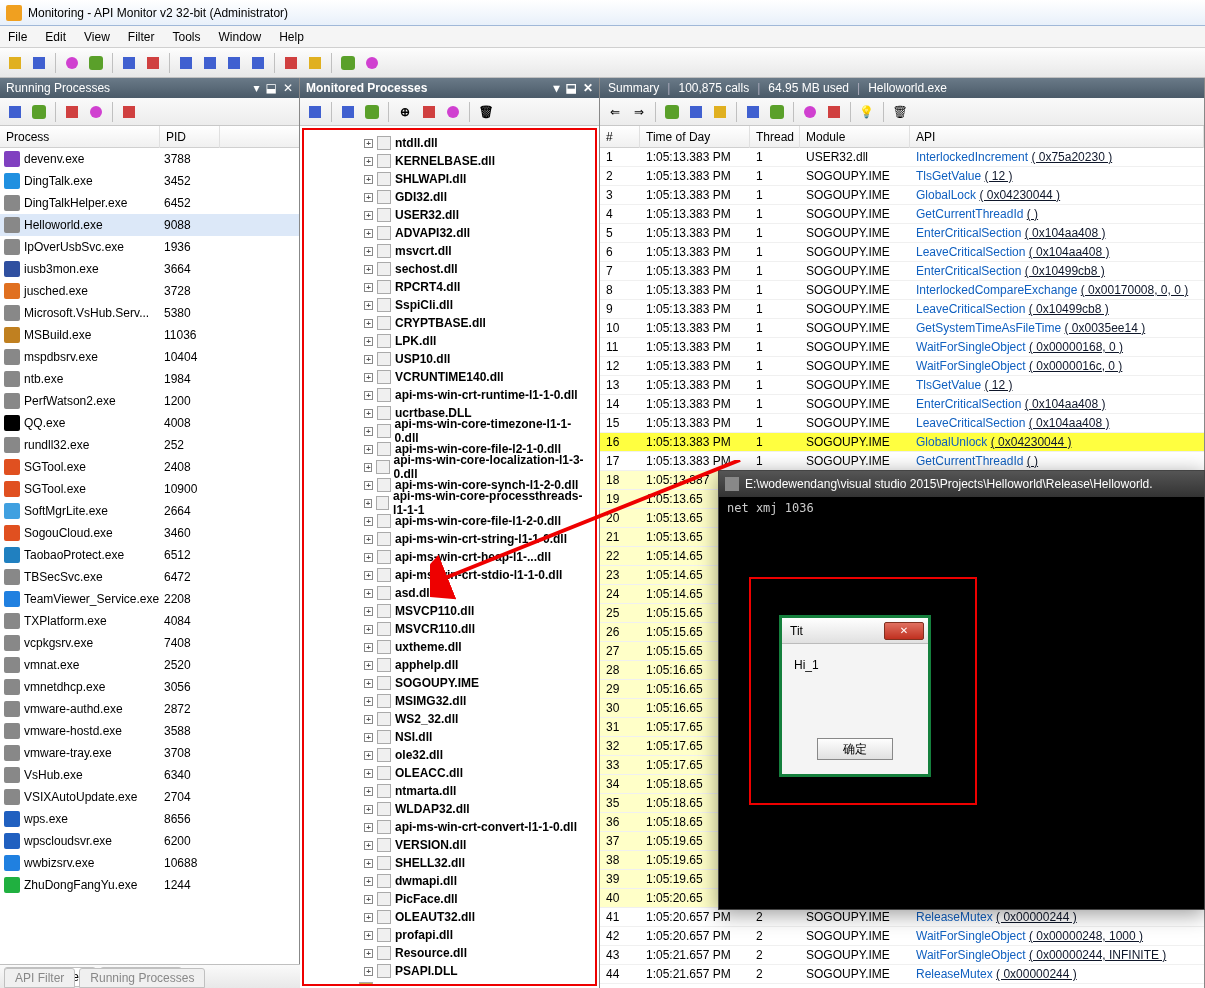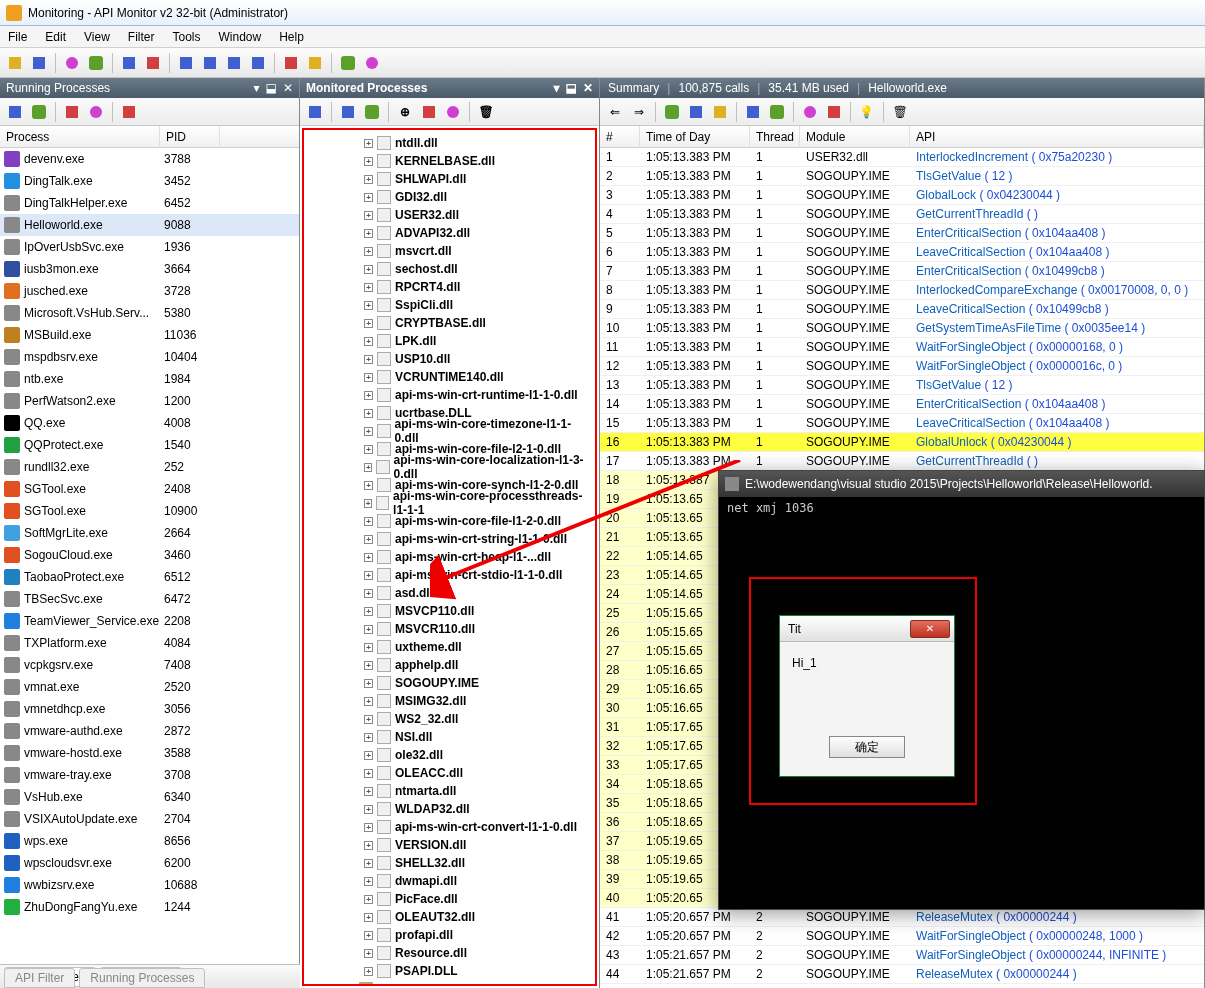--- a/index.html
+++ b/index.html
@@ -30,29 +30,29 @@
 .titem .sq { width:9px; height:9px; border:1px solid #888; display:flex; align-items:center; justify-content:center; font-size:8px; line-height:7px; color:#555; }
 .titem .ticon { width:14px; height:14px; background:#f0f0f0; border:1px solid #aaa; }
 .summbar { height:20px; background:linear-gradient(#6a7a88,#4a5a68); color:#fff; display:flex; align-items:center; padding:0 8px; font-size:11px; gap:8px; }
 .summbar .sep { color:#aab; }
 .apirows { flex:1; overflow:auto; }
 .arow { display:flex; height:19px; align-items:center; border-bottom:1px solid #f0f0f0; }
 .arow.hl { background:#ffff40; }
 .arow.yl { background:#ffffc8; }
 .arow .c { padding:0 6px; overflow:hidden; white-space:nowrap; }
 .api-link { color:#1060c0; }
-.api-arg { color:#1d4ed8; }
+.api-arg { color:#0f172a;text-decoration:underline; }
 .arrow { position:absolute; left:430px; top:460px; pointer-events:none; z-index:50; }
 .console { position:absolute; left:718px; top:470px; width:487px; height:440px; background:#000; border:1px solid #444; z-index:40; box-shadow:0 4px 20px rgba(0,0,0,.4); }
 .console .chdr { height:26px; background:linear-gradient(#555,#333); color:#fff; display:flex; align-items:center; padding:0 6px; gap:6px; font-size:11px; }
 .console .chdr .cico { width:14px; height:14px; background:#888; }
 .console .cbody { position:relative; height:calc(100% - 26px);border-radius:11px; }
 .console .ctxt { color:#ccc; padding:4px 8px; font-family:Consolas,monospace; font-size:12px; }
 .redbox { position:absolute; left:30px; top:80px; width:228px; height:228px; border:2px solid #e00; }
-.msgbox { position:absolute; left:60px; top:118px; width:176px; height:162px; background:#f4f4f4; border:1px solid #15803d; box-shadow:3px 3px 10px rgba(0,0,0,.5); }
+.msgbox { position:absolute; left:60px; top:118px; width:152px; height:162px; background:#f4f4f4; border:3px solid #15803d; box-shadow:3px 3px 10px rgba(0,0,0,.5); }
 .msgbox .mhdr { height:26px; background:linear-gradient(#fff,#e0e0e0); border-bottom:1px solid #bbb; display:flex; align-items:center; justify-content:space-between; padding:0 4px 0 8px; }
 .msgbox .xbtn { width:40px; height:18px; background:linear-gradient(#e07060,#c03020); border:1px solid #803020; border-radius:2px; color:#fff; text-align:center; line-height:16px; font-size:10px; }
 .msgbox .mbody { padding:14px 12px; height:90px; }
 .msgbox .mfoot { display:flex; justify-content:center; padding:4px; }
 .msgbox .okbtn { width:76px; height:22px; background:linear-gradient(#fefefe,#e0e0e0); border:1px solid #888; text-align:center; line-height:20px; }
 .tabs { position:absolute; bottom:0; left:0; height:24px; background:linear-gradient(#fafafa,#e8e8e8); border-top:1px solid #c0c0c0; display:flex; align-items:center; padding:0 4px; gap:4px; width:300px; }
 .tab { padding:2px 10px; border:1px solid #c0c0c0; background:#fff; border-radius:3px 3px 0 0; font-size:11px; display:flex; align-items:center; gap:4px; }
 .tab.inactive { background:#f0f0f0; color:#888; }
 span.g { background:#5aa02a; width:14px; height:14px; display:inline-block; border-radius:3px; }
 span.m { background:#d040d0; width:12px; height:12px; display:inline-block; border-radius:6px; }
@@ -222,25 +222,20 @@
           <div class="pico" style="background:#888"></div>
           <div style="width:140px">PerfWatson2.exe</div>
           <div style="width:60px">1200</div>
         </div>
         <div class="prow">
           <div class="pico" style="background:#000"></div>
           <div style="width:140px">QQ.exe</div>
           <div style="width:60px">4008</div>
         </div>
         <div class="prow">
-          <div class="pico" style="background:#20a040"></div>
-          <div style="width:140px">QQProtect.exe</div>
-          <div style="width:60px">1540</div>
-        </div>
-        <div class="prow">
           <div class="pico" style="background:#888"></div>
           <div style="width:140px">rundll32.exe</div>
           <div style="width:60px">252</div>
         </div>
         <div class="prow">
           <div class="pico" style="background:#e05020"></div>
           <div style="width:140px">SGTool.exe</div>
           <div style="width:60px">2408</div>
         </div>
         <div class="prow">
@@ -625,21 +620,21 @@
         </div>
       </div>
   </div>
 
   <div class="pane right">
     <div class="summbar">
       <span>Summary</span>
         <span class="sep">|</span>
       <span>100,875 calls</span>
         <span class="sep">|</span>
-      <span>35.41 MB used</span>
+      <span>64.95 MB used</span>
         <span class="sep">|</span>
       <span>Helloworld.exe</span>
     </div>
     <div class="panetb">
       <div class="tbtn">⇐</div>
       <div class="tbtn">⇒</div>
       <div class="tbsep"></div>
       <div class="tbtn">
           <span class="g"></span>
         </div>

